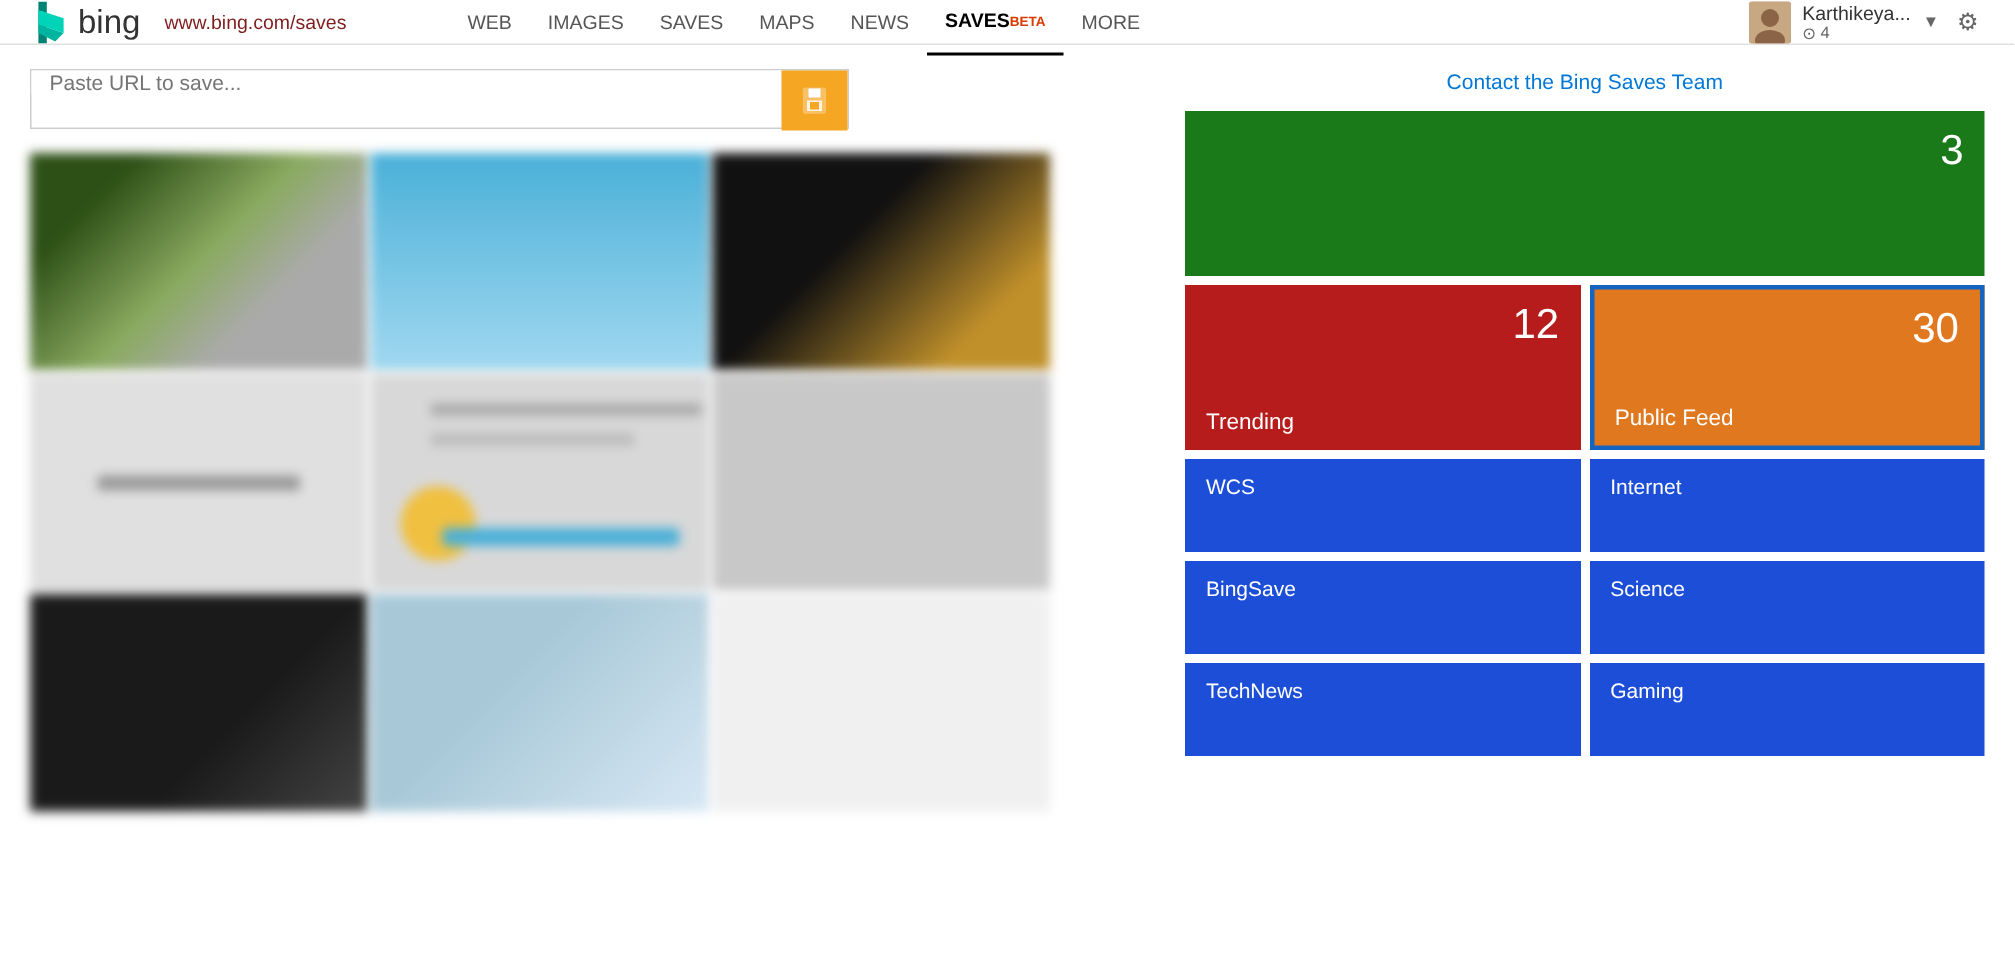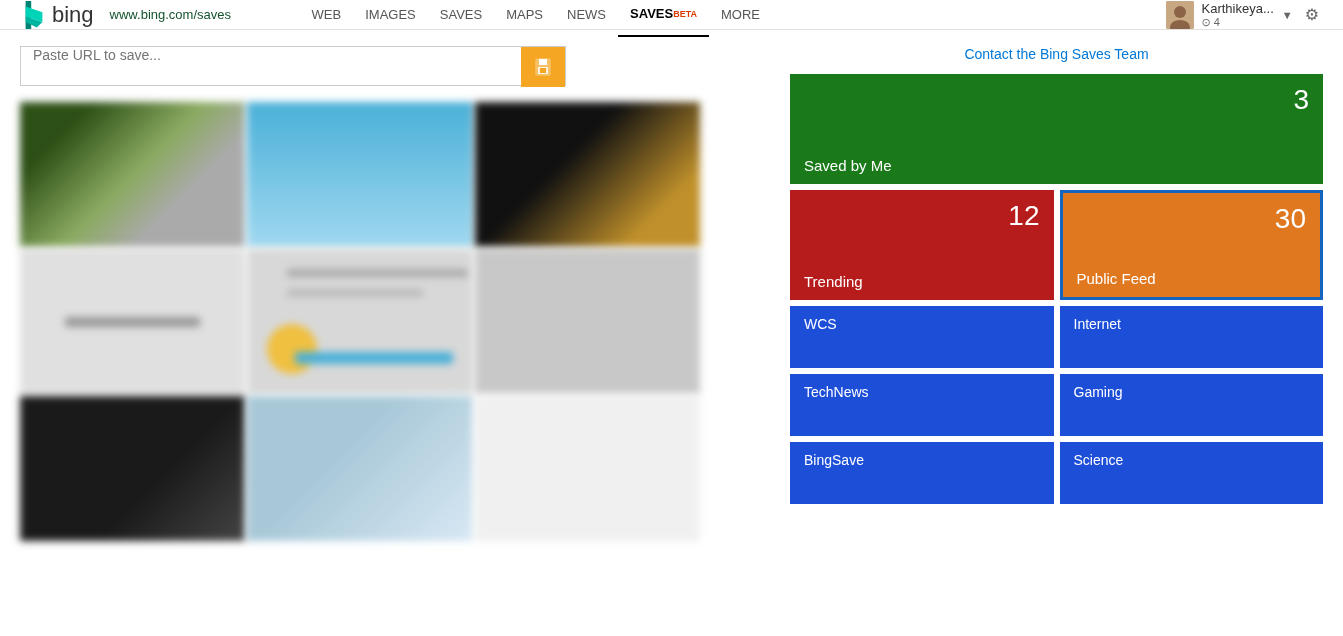--- a/index.html
+++ b/index.html
@@ -23,21 +23,21 @@
       height: 28px;
       margin-right: 4px;
     }
     .bing-logo-text {
       font-size: 22px;
       color: #333;
       font-weight: normal;
     }
     .url-bar {
       font-size: 13px;
-      color: #14532d;
+      color: #7f1d1d;
       margin-right: 30px;
       min-width: 160px;
     }
     .nav-links {
       display: flex;
       align-items: center;
       gap: 0;
       flex: 1;
     }
     .nav-link {
@@ -308,21 +308,20 @@
     </div>
   </div>
 
   <div class="right-panel">
     <a class="contact-link">Contact the Bing Saves Team</a>
 
     <div class="tiles-grid">
 
       <div class="tile tile-full tile-green">
         <span class="tile-number">3</span>
-        <span class="tile-label">Saved by Me</span>
       </div>
 
       <div class="tile-row">
         <div class="tile tile-red">
           <span class="tile-number">12</span>
           <span class="tile-label">Trending</span>
         </div>
         <div class="tile tile-orange">
           <span class="tile-number">30</span>
           <span class="tile-label">Public Feed</span>
@@ -333,31 +332,31 @@
         <div class="tile tile-small tile-cyan">
           <span class="tile-label">WCS</span>
         </div>
         <div class="tile tile-small tile-cyan">
           <span class="tile-label">Internet</span>
         </div>
       </div>
 
       <div class="tile-row">
         <div class="tile tile-small tile-cyan">
+          <span class="tile-label">BingSave</span>
+        </div>
+        <div class="tile tile-small tile-cyan">
+          <span class="tile-label">Science</span>
+        </div>
+      </div>
+
+      <div class="tile-row">
+        <div class="tile tile-small tile-cyan">
           <span class="tile-label">TechNews</span>
         </div>
         <div class="tile tile-small tile-cyan">
           <span class="tile-label">Gaming</span>
         </div>
       </div>
-
-      <div class="tile-row">
-        <div class="tile tile-small tile-cyan">
-          <span class="tile-label">BingSave</span>
-        </div>
-        <div class="tile tile-small tile-cyan">
-          <span class="tile-label">Science</span>
-        </div>
-      </div>
     </div>
   </div>
 
 </div>
 
 </body></html>

